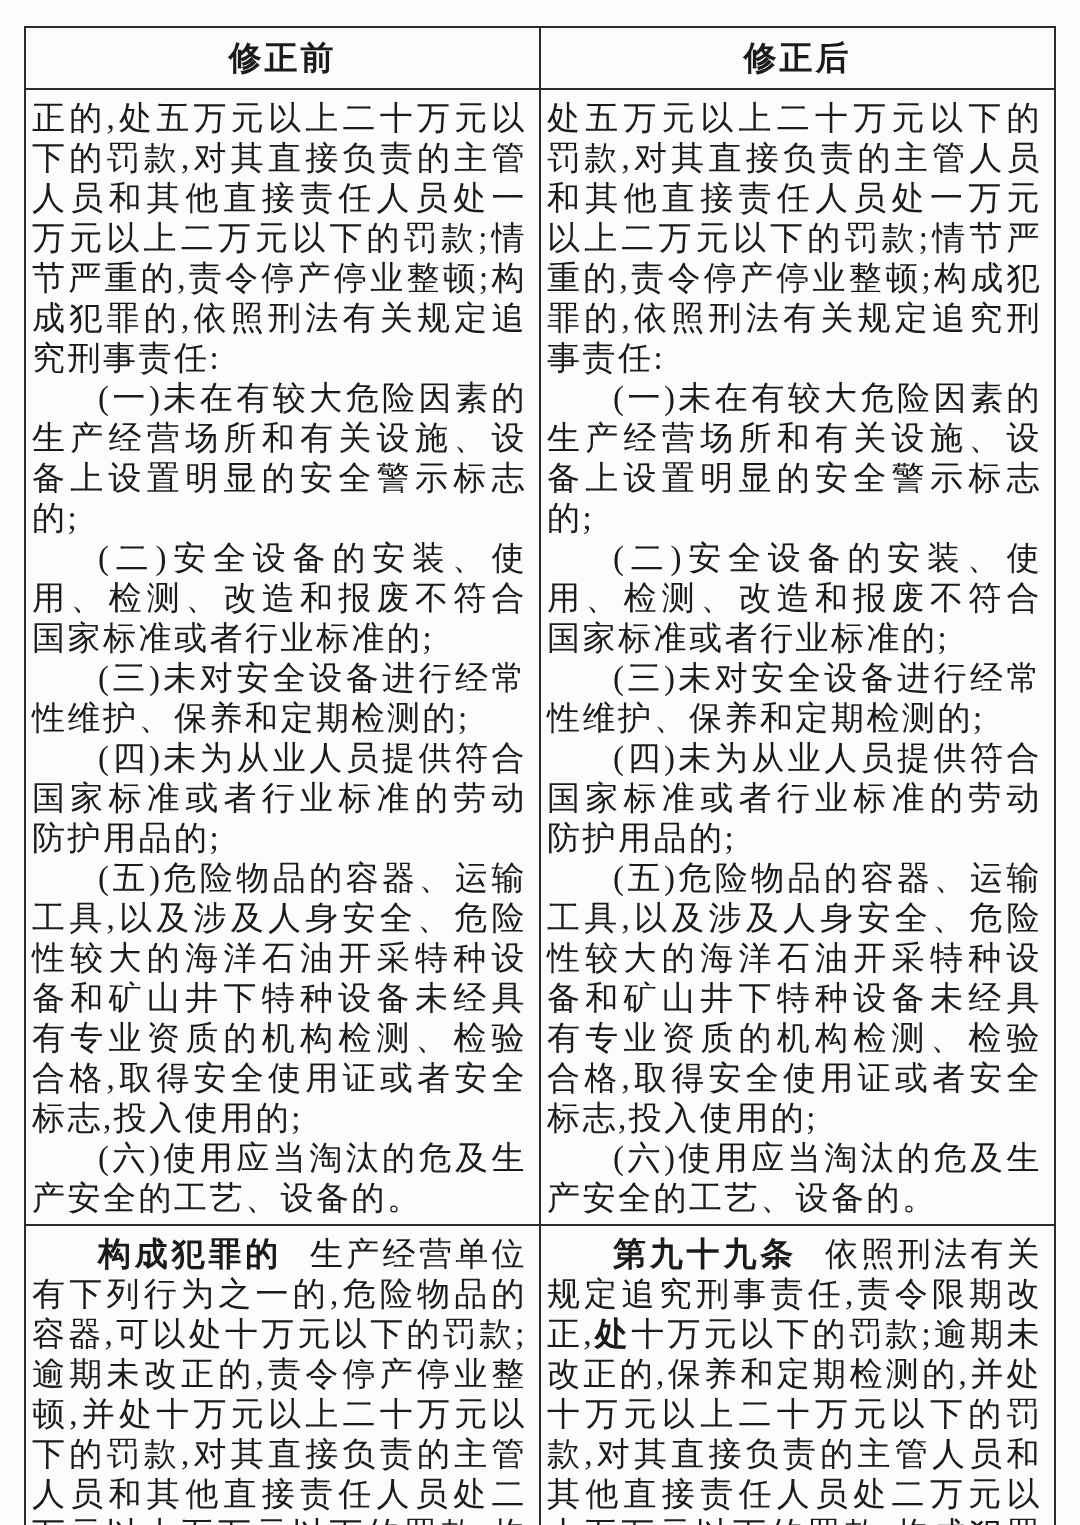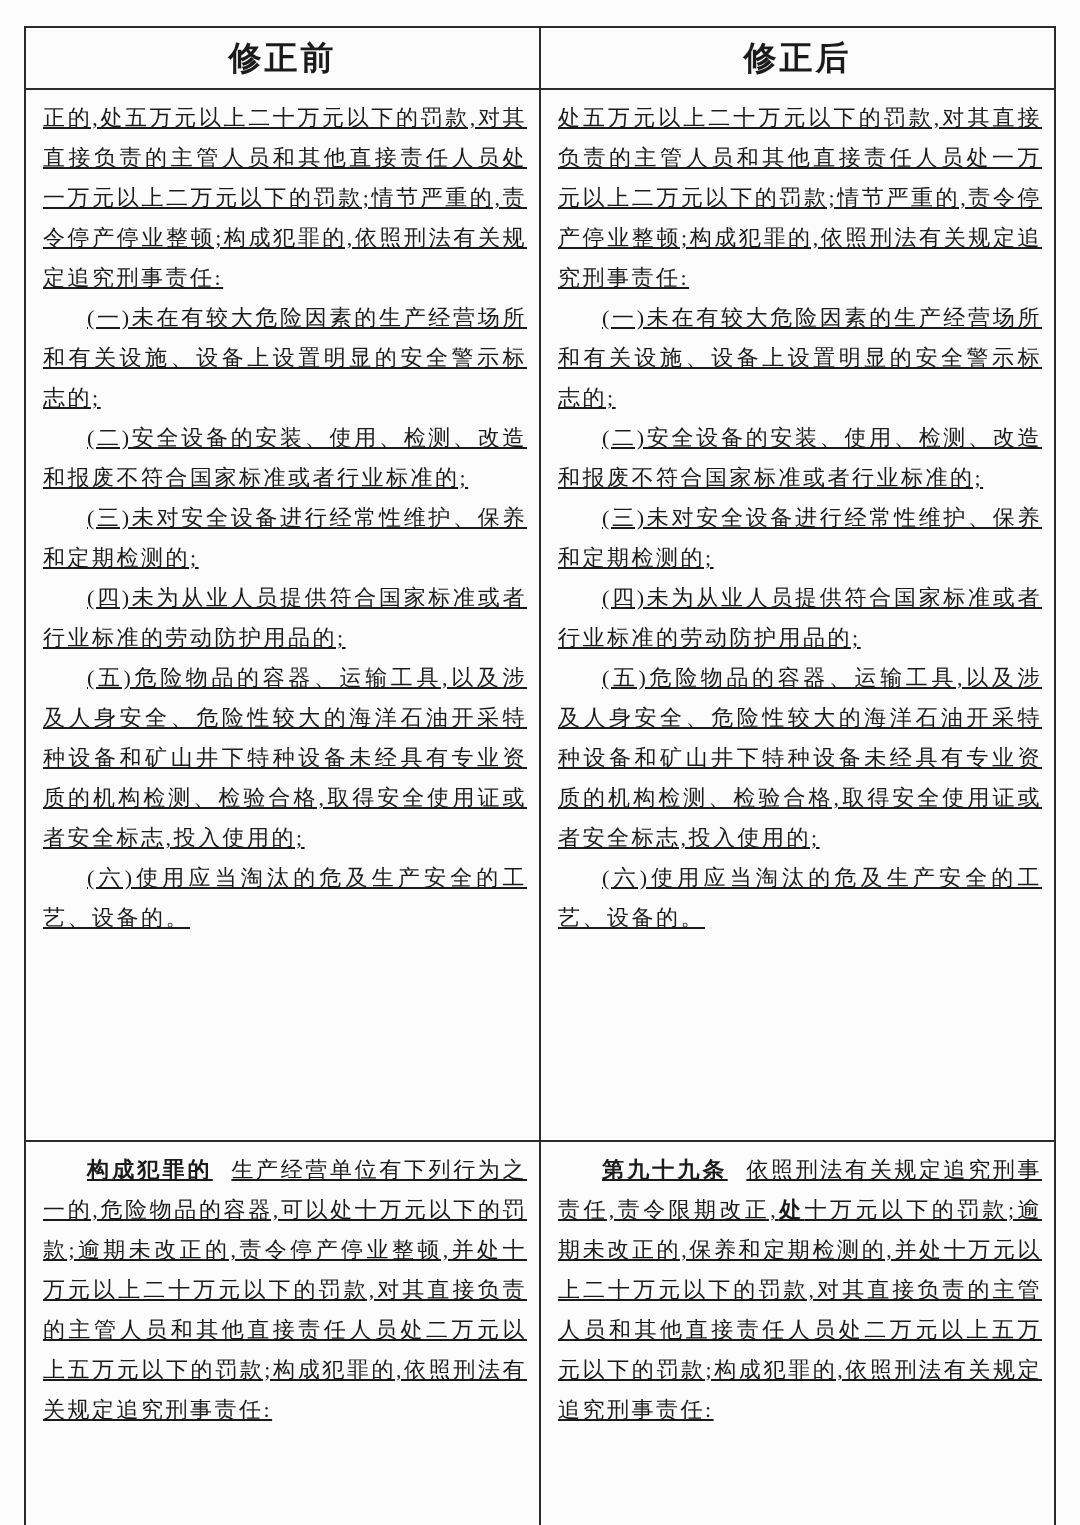--- a/index.html
+++ b/index.html
@@ -35,24 +35,23 @@
     font-weight: bold;
     text-align: center;
     vertical-align: middle;
     letter-spacing: 3px;
     margin-top: 22px;
   }
   tr.body-row-1 td { height: 1036px; }
   tr.body-row-2 td { height: 380px; }
   table.cmp td {
     vertical-align: top;
-    padding: 8px 12px 6px 17px;
-    font-size: 22px;
+    padding: 8px 12px 6px 6px;
+    font-size: 33px;
     line-height: 40px;
-    text-decoration: underline;
   }
   td p {
     margin: 0;
     text-align: justify;
     text-justify: inter-character;
     letter-spacing: 2.5px;
   }
   p.indent { text-indent: 2em; }
   p.noindent { text-indent: 0; }
   .article {

